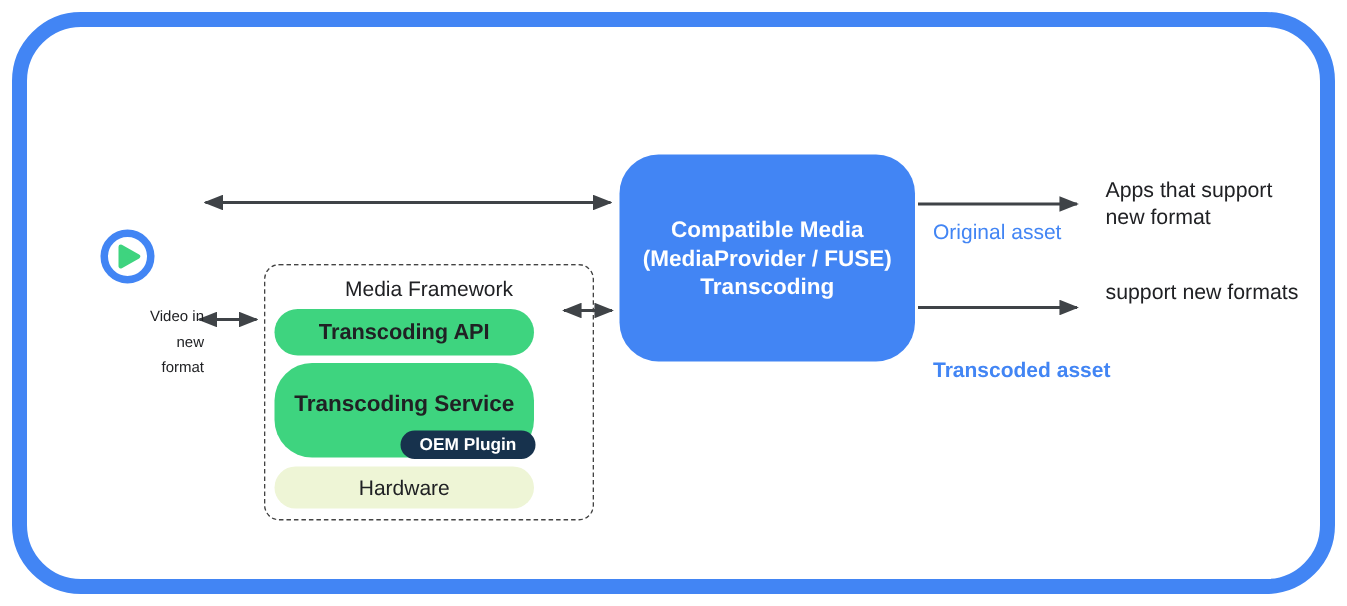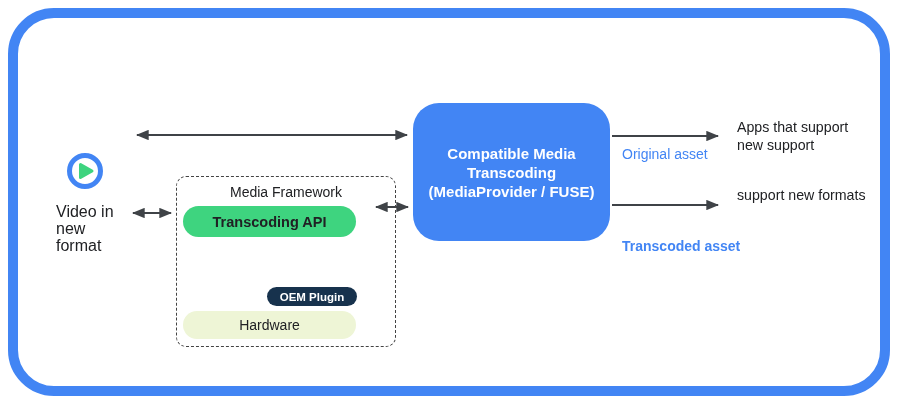--- a/index.html
+++ b/index.html
@@ -16,22 +16,22 @@
     position: absolute;
     left: 8px; top: 8px; right: 8px; bottom: 8px;
     border: 10px solid var(--accent-blue, #4285f4);
     border-radius: 46px;
   }
   .abs { position: absolute; }
 
   
   .play-wrap { left: 66px; top: 152px; width: 38px; height: 38px; }
   .video-label {
-    left: 56px; top: 203px; width: 94px;
-    text-align: left; font-size: 16px; line-height: 17px;
+    left: 42px; top: 203px; width: 94px;
+    text-align: right; font-size: 10px; line-height: 17px;
   }
 
   
   .mf-box {
     left: 176px; top: 176px; width: 220px; height: 171px;
     border: 1.6px dashed var(--dash, #434343);
     border-radius: 10px;
     box-sizing: border-box;
   }
   .mf-title {
@@ -115,34 +115,35 @@
 
   <div class="abs video-label">
     <div>Video in</div>
     <div>new</div>
     <div>format</div>
   </div>
 
   <div class="abs mf-box">
     <div class="mf-title">Media Framework</div>
     <div class="pill pill-api">Transcoding API</div>
+    <div class="pill pill-service">Transcoding Service</div>
     <div class="pill pill-oem">OEM Plugin</div>
     <div class="pill pill-hw">Hardware</div>
   </div>
 
   <div class="abs transcoder">
     <div>Compatible Media</div>
+    <div>(MediaProvider / FUSE)</div>
     <div>Transcoding</div>
-    <div>(MediaProvider / FUSE)</div>
   </div>
 
   <div class="abs asset-label orig-label">Original asset</div>
   <div class="abs asset-label trans-label">Transcoded asset</div>
 
   <div class="abs apps-text apps-support">
     <div>Apps that support</div>
-    <div>new support</div>
+    <div>new format</div>
   </div>
   <div class="abs apps-text apps-nosupport">
     <div>support new formats</div>
   </div>
 
 </div>
 
 </body></html>

